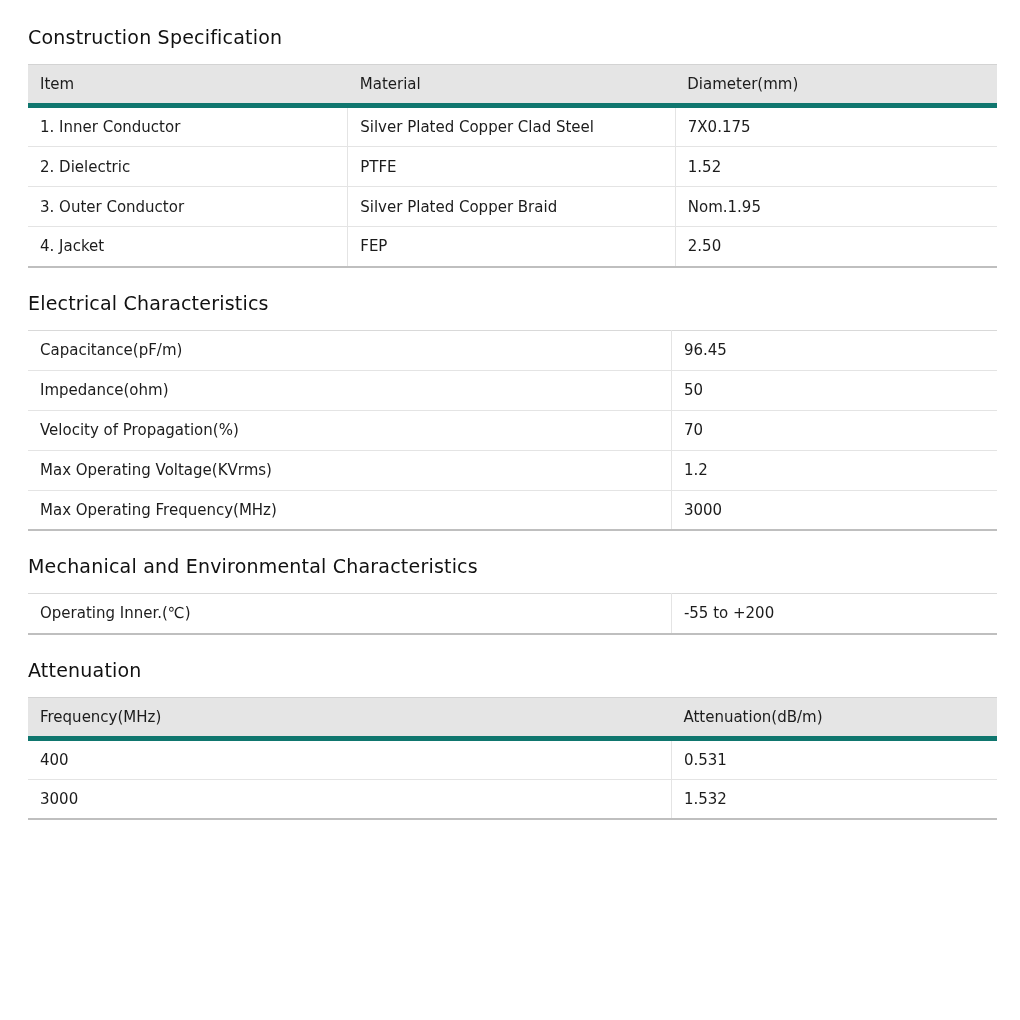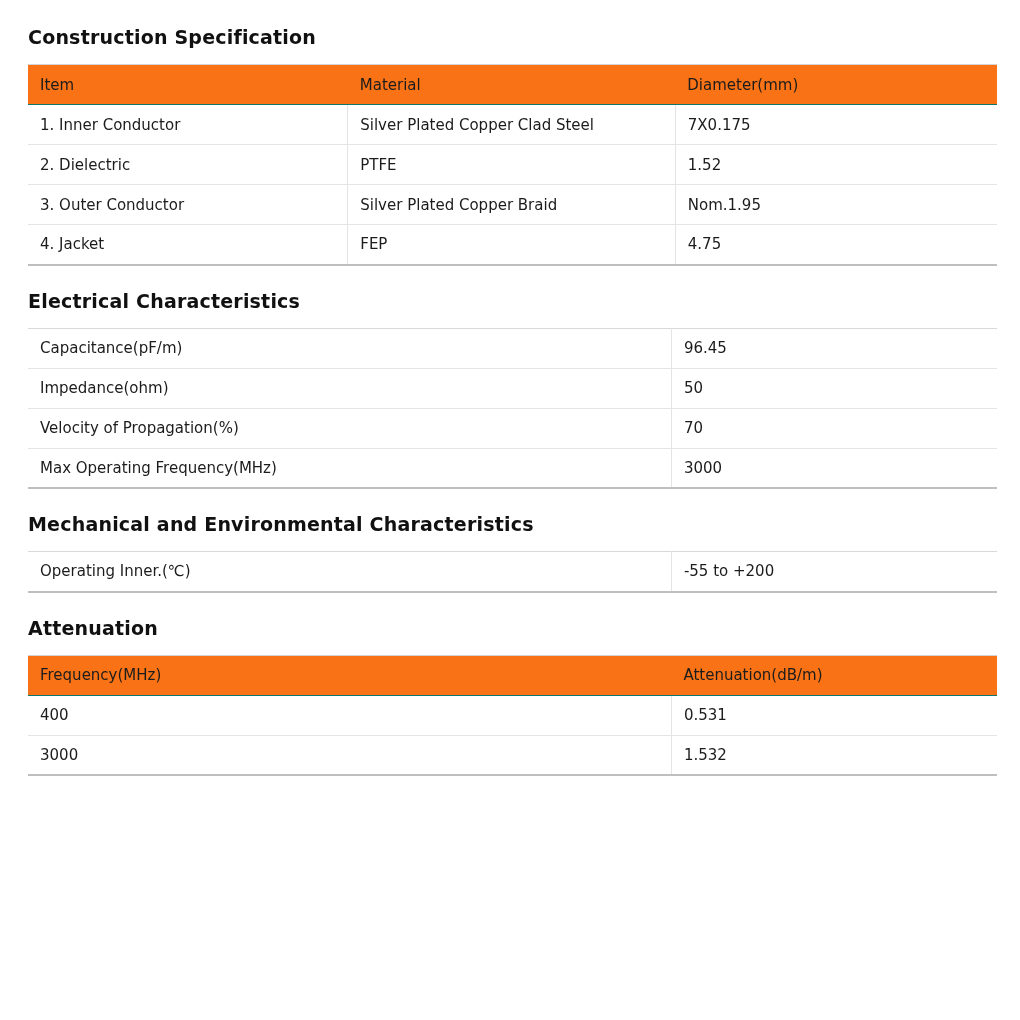--- a/index.html
+++ b/index.html
@@ -11,21 +11,21 @@
     font-family: "DejaVu Sans", "Liberation Sans", sans-serif;
     color: #1c1c1c;
   }
   .page {
     width: 1020px;
     height: 1020px;
     padding: 26px 23px 20px 28px;
   }
   .section-title {
     font-size: 19px;
-    font-weight: 700;
+    font-weight: 400;
     color: #111111;
     letter-spacing: 0.2px;
     line-height: 22px;
     margin-bottom: 16px;
   }
   .section + .section .section-title {
     margin-top: 24px;
   }
   table.spec-table {
     width: 100%;
@@ -41,23 +41,23 @@
   }
   .spec-table th, .spec-table td {
     text-align: left;
     font-weight: 400;
     padding: 10px 12px;
     height: 40px;
     white-space: nowrap;
     overflow: hidden;
   }
   .spec-table thead th {
-    background: #f97316;
+    background: #e5e5e5;
     border-top: 1px solid #d3d3d3;
-    border-bottom: 1px solid #0f766e;
+    border-bottom: 5px solid #0f766e;
   }
   .spec-table tbody tr + tr td {
     border-top: 1px solid #e4e4e4;
   }
   .spec-table tbody td + td {
     border-left: 1px solid #e4e4e4;
   }
 </style>
 </head>
 <body>
@@ -91,21 +91,21 @@
           <td>1.52</td>
         </tr>
         <tr>
           <td>3. Outer Conductor</td>
           <td>Silver Plated Copper Braid</td>
           <td>Nom.1.95</td>
         </tr>
         <tr>
           <td>4. Jacket</td>
           <td>FEP</td>
-          <td>4.75</td>
+          <td>2.50</td>
         </tr>
       </tbody>
     </table>
   </div>
 
   <div class="section">
     <h2 class="section-title">Electrical Characteristics</h2>
     <table class="spec-table no-head">
       <colgroup>
           <col style="width:66.4%">
@@ -116,20 +116,24 @@
           <td>Capacitance(pF/m)</td>
           <td>96.45</td>
         </tr>
         <tr>
           <td>Impedance(ohm)</td>
           <td>50</td>
         </tr>
         <tr>
           <td>Velocity of Propagation(%)</td>
           <td>70</td>
+        </tr>
+        <tr>
+          <td>Max Operating Voltage(KVrms)</td>
+          <td>1.2</td>
         </tr>
         <tr>
           <td>Max Operating Frequency(MHz)</td>
           <td>3000</td>
         </tr>
       </tbody>
     </table>
   </div>
 
   <div class="section">

